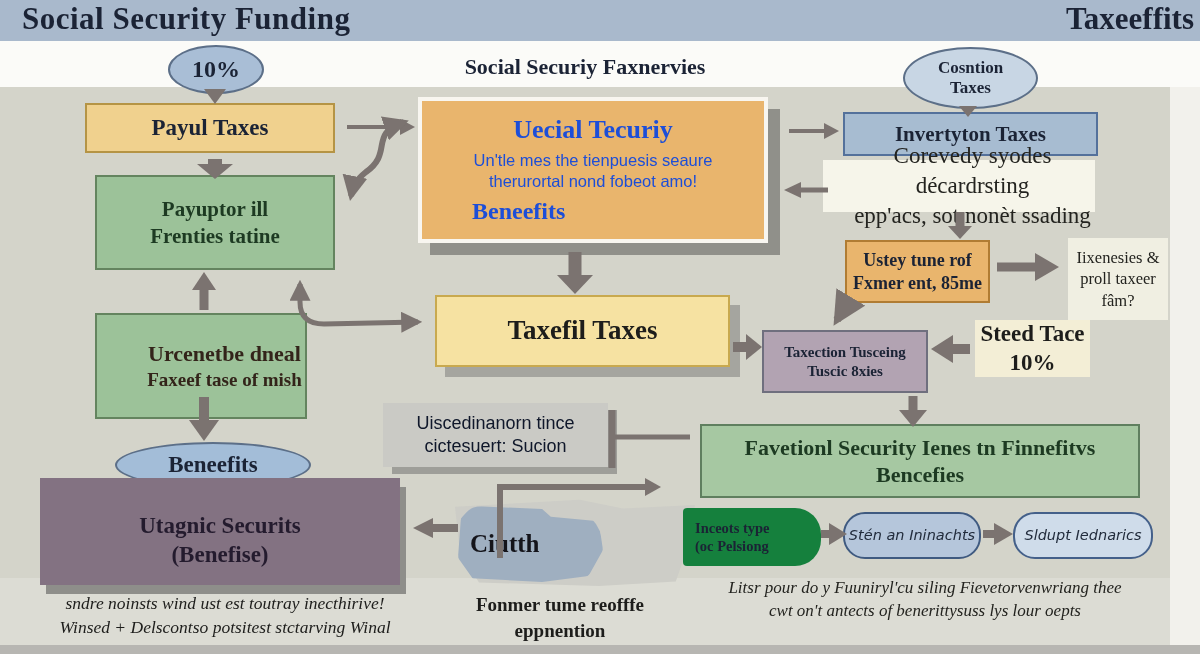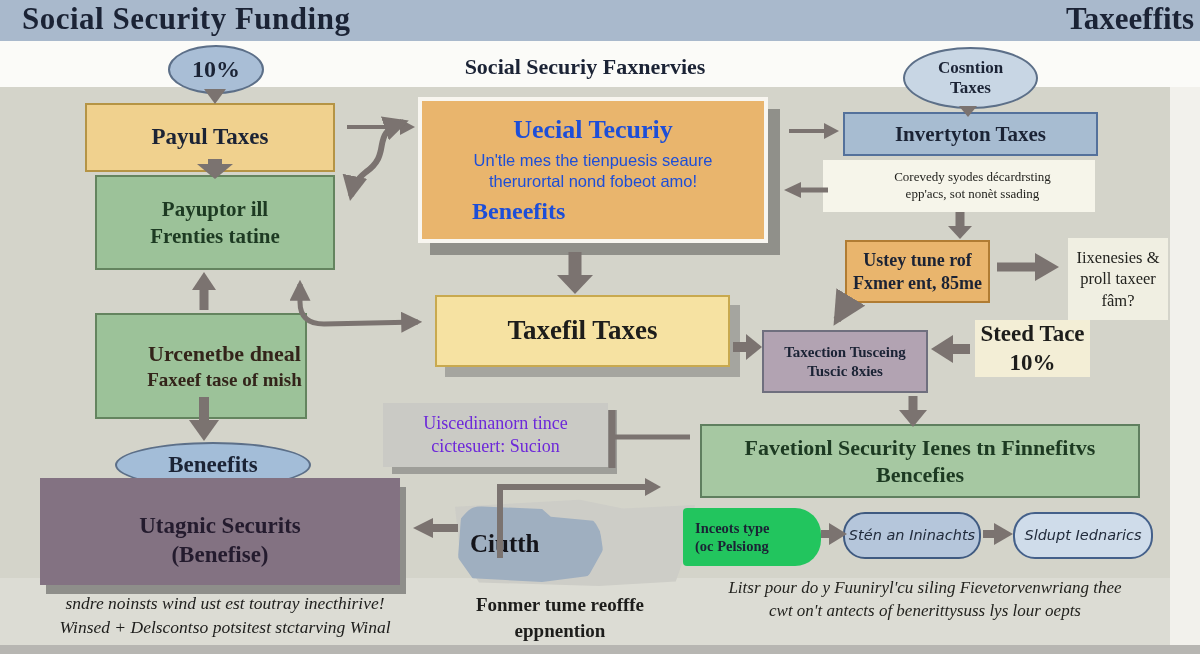--- a/index.html
+++ b/index.html
@@ -25,47 +25,47 @@
   #header-right{right:6px;top:1px;font-size:31px;font-weight:bold;}
   #white-strip{left:0;top:41px;width:1200px;height:46px;background:var(--c-bg-strip,#fbfbf8);}
   #main-bg{left:0;top:87px;width:1200px;height:567px;background:var(--c-bg-main,#d4d4ca);}
   #bottom-zone{left:0;top:578px;width:1200px;height:67px;background:#dcdcd4;}
   #right-strip{left:1170px;top:87px;width:30px;height:558px;background:#f2f1ec;}
   #bottom-band{left:0;top:645px;width:1200px;height:9px;background:#b7b6b2;}
   #subheader-title{left:370px;top:54px;width:430px;text-align:center;font-size:22px;font-weight:bold;}
 
   #bubble-10{left:168px;top:45px;width:96px;height:49px;background:#a9bed6;border:2px solid #5c6f88;font-size:24px;}
   #ellipse-cosntion{left:903px;top:47px;width:135px;height:62px;background:#c8d6e4;border:2px solid #5c6f88;font-size:17px;line-height:1.2;}
-  #box-payul{left:85px;top:103px;width:250px;height:69px;background:var(--c-tan,#f0d18e);border:2px solid #b59445;font-size:23px;}
+  #box-payul{left:85px;top:103px;width:250px;height:50px;background:var(--c-tan,#f0d18e);border:2px solid #b59445;font-size:23px;}
   #box-payuptor{left:95px;top:175px;width:240px;height:95px;background:var(--c-green,#9cc299);border:2px solid #64845f;font-size:21px;color:#1d3a22;}
   #box-urcenetbe{left:95px;top:313px;width:212px;height:106px;background:var(--c-green,#9cc299);border:2px solid #64845f;color:#33241a;padding-left:47px;}
   #box-urcenetbe .l1{font-size:22px;} #box-urcenetbe .l2{font-size:19px;}
   #ellipse-beneefits{left:115px;top:442px;width:196px;height:46px;background:#a3bdd8;border:2px solid #5c6f88;font-size:23px;}
   #box-utagnic{left:40px;top:478px;width:360px;height:107px;background:var(--c-purple-dark,#837282);box-shadow:6px 9px 0 #8e8e8a;color:#241b2e;font-size:23px;padding-top:19px;}
   #utagnic-topstrip{left:40px;top:478px;width:360px;height:26px;background:#c9bac9;}
   #box-uecial{left:418px;top:97px;width:350px;height:146px;background:var(--c-orange,#e9b56d);border:4px solid #f8f6f0;box-shadow:12px 12px 0 #90908a;color:#1d4ed8;}
   #box-uecial .t{font-size:26px;font-weight:bold;margin-bottom:4px;}
   #box-uecial .b{font-size:16.5px;font-weight:normal;font-family:"Liberation Sans","DejaVu Sans",sans-serif;line-height:1.25;}
   #box-uecial .f{font-size:24px;font-weight:bold;align-self:flex-start;margin-left:50px;margin-top:5px;}
   #box-taxefil{left:435px;top:295px;width:295px;height:72px;background:var(--c-yellow,#f6e2a2);border:2px solid #c8a94f;box-shadow:10px 10px 0 #a5a59f;font-size:27px;color:#1d1d1b;}
   #box-invertyton{left:843px;top:112px;width:255px;height:44px;background:var(--c-blue-box,#a7bcd1);border:2px solid #54719b;font-size:21px;}
-  #note-corevedy{left:823px;top:160px;width:272px;height:52px;background:#f6f5ea;font-weight:normal;font-size:13px;color:#23231f;line-height:1.3;padding-left:27px;}
+  #note-corevedy{left:823px;top:160px;width:272px;height:52px;background:#f6f5ea;font-weight:normal;font-size:23px;color:#23231f;line-height:1.3;padding-left:27px;}
   #box-ustey{left:845px;top:240px;width:145px;height:63px;background:var(--c-orange,#e9b56d);border:2px solid #b07c33;font-size:18px;}
   #note-ixenesies{left:1068px;top:238px;width:100px;height:82px;background:#f0efe2;font-weight:normal;font-size:16.5px;color:#23231f;line-height:1.3;}
   #box-taxection{left:762px;top:330px;width:166px;height:63px;background:var(--c-mauve,#b2a3b2);border:2px solid #6f6f7e;font-size:15px;}
   #note-steed{left:975px;top:320px;width:115px;height:57px;background:var(--c-cream,#f3eed6);font-size:23px;color:#1d1d1b;}
   #box-favetionl{left:700px;top:424px;width:440px;height:74px;background:#a6c8a2;border:2px solid #5f7f5f;font-size:22px;color:#1d3a22;}
-  #note-uisced{left:383px;top:403px;width:225px;height:64px;background:#cacac5;box-shadow:9px 7px 0 #9e9e99;font-weight:normal;font-family:Liberation Serif, serif;font-size:18px;color:#6d28d9;line-height:1.3;}
+  #note-uisced{left:383px;top:403px;width:225px;height:64px;background:#cacac5;box-shadow:9px 7px 0 #9e9e99;font-weight:normal;font-family:Liberation Sans, sans-serif;font-size:18px;color:#0f172a;line-height:1.3;}
   #torn-paper{left:455px;top:498px;width:240px;height:88px;background:#cdcdc7;
     clip-path:polygon(0 10%,52% 2%,70% 12%,100% 8%,97% 55%,92% 95%,60% 100%,10% 96%,2% 62%);}
   #blob-ciuth{left:458px;top:506px;width:145px;height:76px;background:#9fafc0;border-radius:26px 44px 38px 30px;
     clip-path:polygon(10% 0,58% 4%,64% 14%,97% 20%,100% 58%,90% 92%,58% 100%,10% 95%,0 68%,2% 16%);
     display:flex;align-items:center;}
   #blob-ciuth span{font-size:25px;font-weight:bold;margin-left:12px;color:#14141a;}
-  #box-inceots{left:683px;top:508px;width:138px;height:58px;background:#22c55e;border-radius:4px 26px 26px 4px;
+  #box-inceots{left:683px;top:508px;width:138px;height:58px;background:#15803d;border-radius:4px 26px 26px 4px;
     align-items:flex-start;padding-left:12px;text-align:left;font-size:14.5px;}
   #box-sten{left:843px;top:512px;width:138px;height:47px;background:#b5c6db;border:2px solid #3f5a80;border-radius:22px;
     font-style:italic;font-weight:normal;font-family:"DejaVu Sans","Liberation Sans",sans-serif;font-size:14.5px;color:#222c3c;}
   #box-sldupt{left:1013px;top:512px;width:140px;height:47px;background:#cfdcea;border:2px solid #44608a;border-radius:22px;
     font-style:italic;font-weight:normal;font-family:"DejaVu Sans","Liberation Sans",sans-serif;font-size:14.5px;color:#222c3c;}
   .caption{position:absolute;text-align:center;line-height:1.35;}
   #caption-left{left:10px;top:592px;width:430px;font-style:italic;font-size:17.5px;color:#1d1d1b;}
   #caption-center{left:430px;top:592px;width:260px;font-weight:bold;font-size:19px;color:#1d1d1b;}
   #caption-right{left:660px;top:577px;width:530px;font-style:italic;font-size:17px;color:#23231f;}
   #arrows{left:0;top:0;width:1200px;height:654px;pointer-events:none;}

